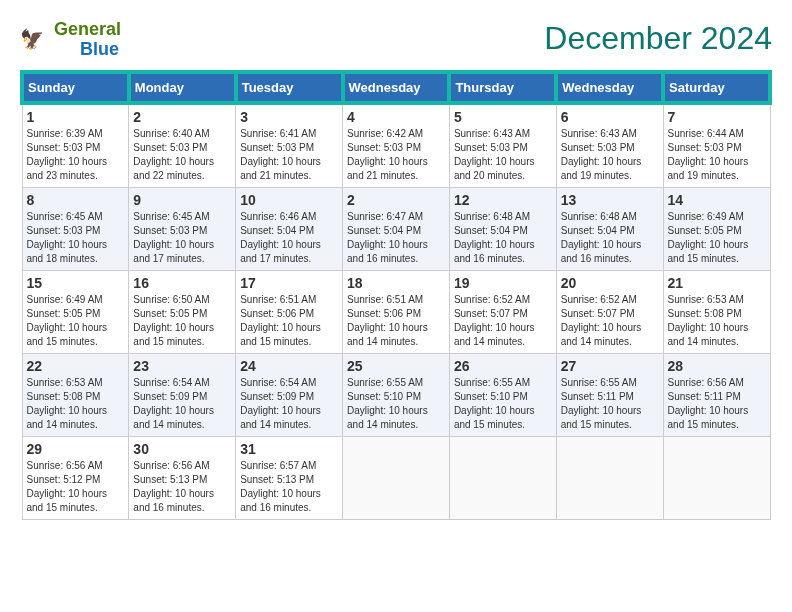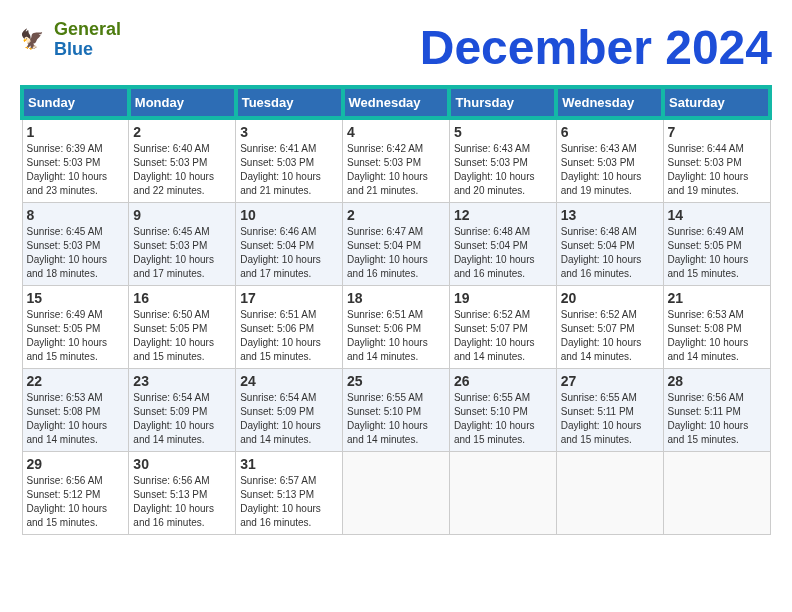--- a/index.html
+++ b/index.html
@@ -31,23 +31,23 @@
       color: #4d7c0f;
     }
     .logo-bird {
       width: 30px;
       height: 30px;
     }
     .title-area {
       text-align: right;
     }
     .main-title {
-      font-size: 48px;
-      font-weight: bold;
-      color: #1d4ed8;
+      font-size: 32px;
+      font-weight: normal;
+      color: #0f766e;
     }
     .subtitle {
       font-size: 16px;
       color: #555;
     }
     .calendar {
       width: 100%;
       border-collapse: collapse;
       font-size: 11px;
     }
@@ -95,21 +95,21 @@
 </head>
 <body>
 
 <div class="header-area">
   <div class="logo">
     <svg class="logo-bird" viewBox="0 0 40 40" xmlns="http://www.w3.org/2000/svg">
       <text y="28" font-size="26" fill="#1a6eb5">🦅</text>
     </svg>
     <div class="logo-text">
       <div><span>General</span></div>
-      <div style="color:#1a6eb5;">Blue</div>
+      <div style="color:#1a6eb5;margin-left:26px;">Blue</div>
     </div>
   </div>
   <div class="title-area">
     <div class="main-title">December 2024</div>
   </div>
 </div>
 
 <table class="calendar">
   <thead>
     <tr>

